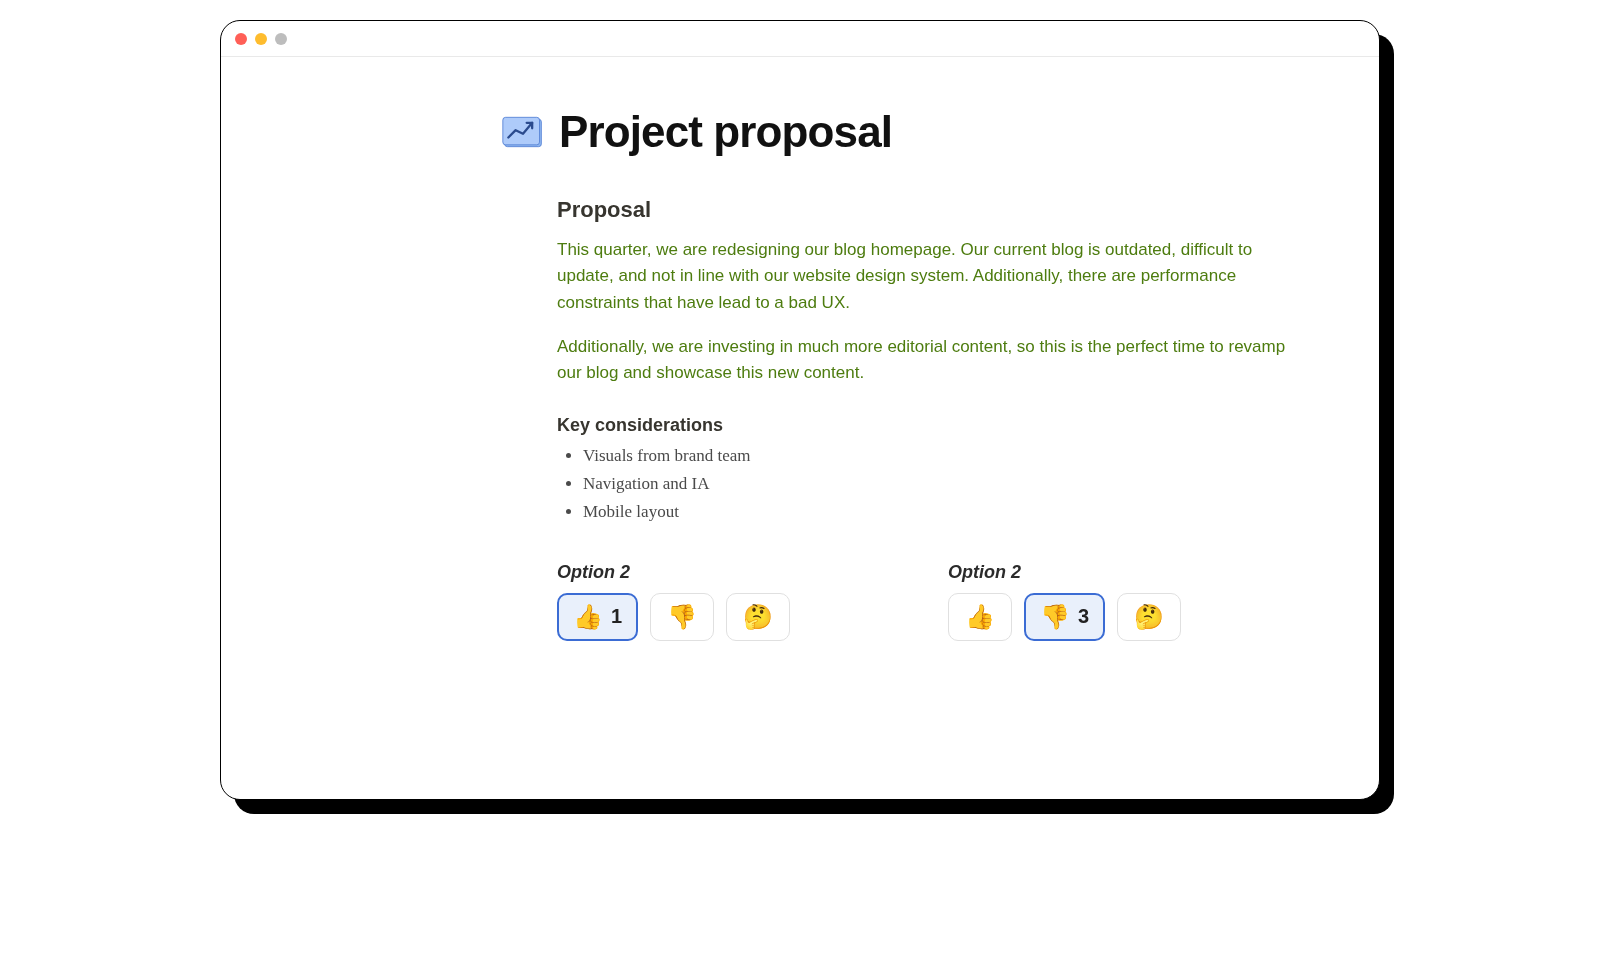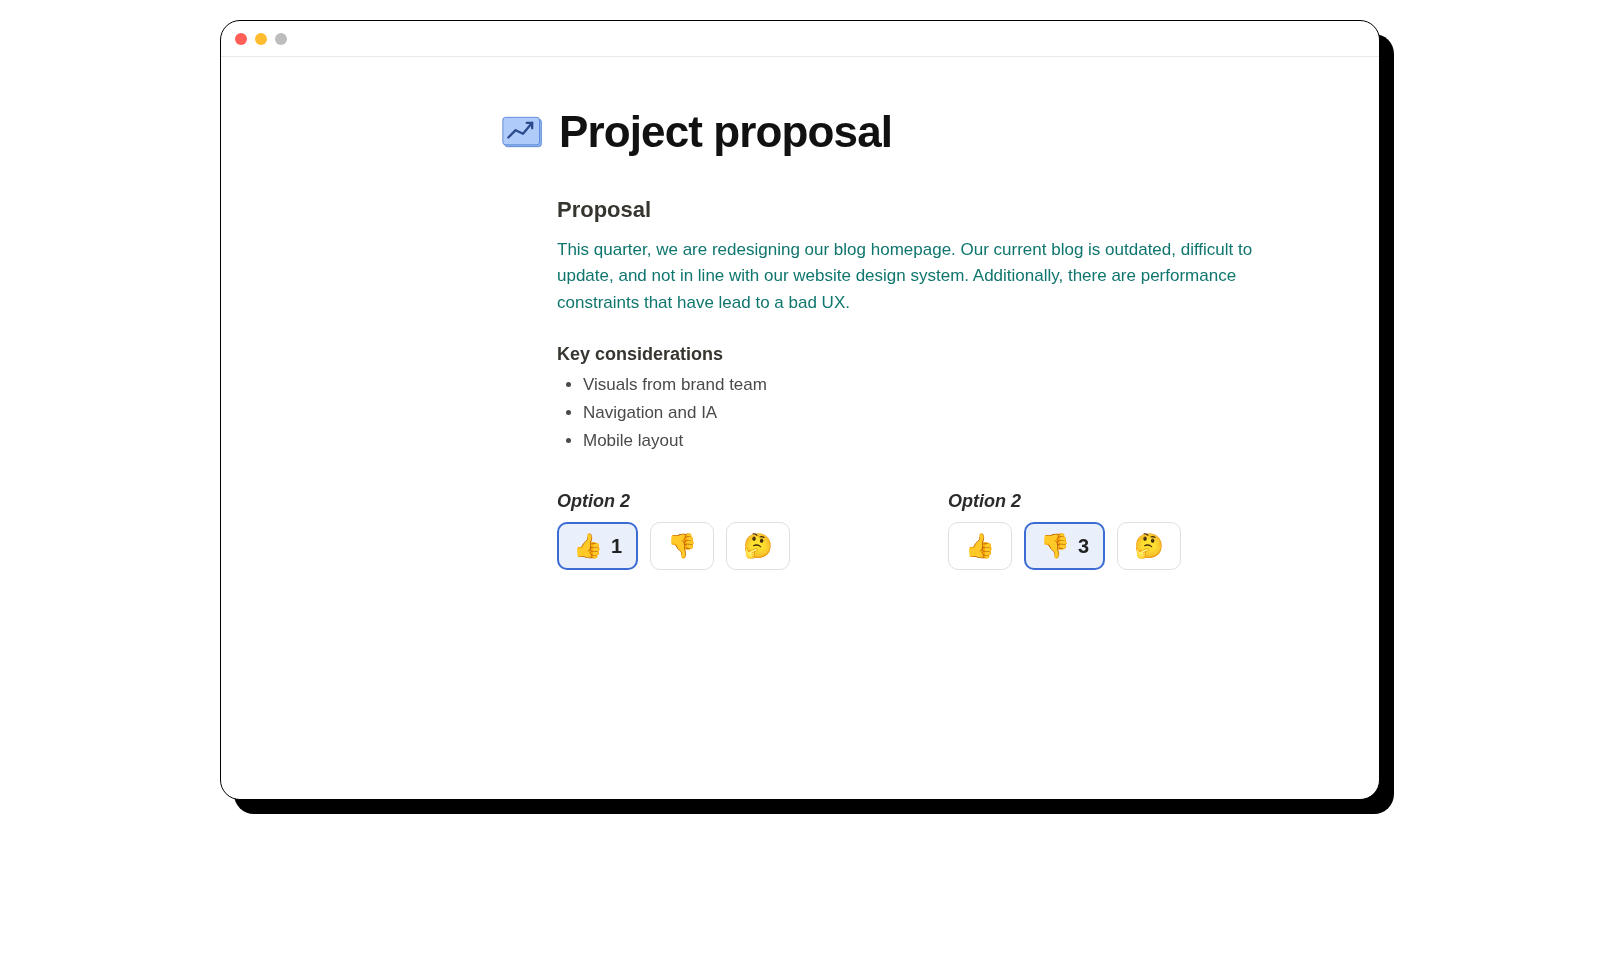--- a/index.html
+++ b/index.html
@@ -78,36 +78,36 @@
     }
     .heading2 {
       font-size: 22px;
       font-weight: 700;
       margin-bottom: 14px;
       margin-top: 10px;
     }
     .para {
       font-size: 17px;
       line-height: 1.55;
-      color: #0f766e;
+      color: #4d7c0f;
       margin-bottom: 18px;
     }
     .heading3 {
       font-size: 18px;
       font-weight: 700;
       margin-top: 28px;
       margin-bottom: 10px;
     }
     ul.keylist {
       list-style: disc;
       padding-left: 26px;
       font-size: 17px;
       color: #4a4a4a;
     }
-    ul.keylist li { margin-bottom: 8px; }
+    ul.keylist li { margin-bottom: 8px; font-family: Liberation Serif, serif; }
     .options-row {
       display: flex;
       gap: 40px;
       margin-top: 40px;
     }
     .option-col { flex: 1; }
     .option-title {
       font-size: 18px;
       font-weight: 700;
       font-style: italic;
@@ -167,20 +167,21 @@
             <rect x="2" y="8" width="40" height="30" rx="3" fill="#aecbfa" stroke="#5a86d6" stroke-width="1"></rect>
             <polyline points="8,30 16,22 24,26 34,14" fill="none" stroke="#2b4b8e" stroke-width="2.5" stroke-linecap="round" stroke-linejoin="round"></polyline>
             <polyline points="28,14 34,14 34,20" fill="none" stroke="#2b4b8e" stroke-width="2.5" stroke-linecap="round" stroke-linejoin="round"></polyline>
           </svg>
         </div>
         <h1 class="page-title">Project proposal</h1>
       </div>
       <div class="content">
         <h2 class="heading2">Proposal</h2>
         <p class="para">This quarter, we are redesigning our blog homepage. Our current blog is outdated, difficult to update, and not in line with our website design system. Additionally, there are performance constraints that have lead to a bad UX.</p>
+        <p class="para">Additionally, we are investing in much more editorial content, so this is the perfect time to revamp our blog and showcase this new content.</p>
 
         <h3 class="heading3">Key considerations</h3>
         <ul class="keylist">
           <li>Visuals from brand team</li>
           <li>Navigation and IA</li>
           <li>Mobile layout</li>
         </ul>
 
         <div class="options-row">
           <div class="option-col">

